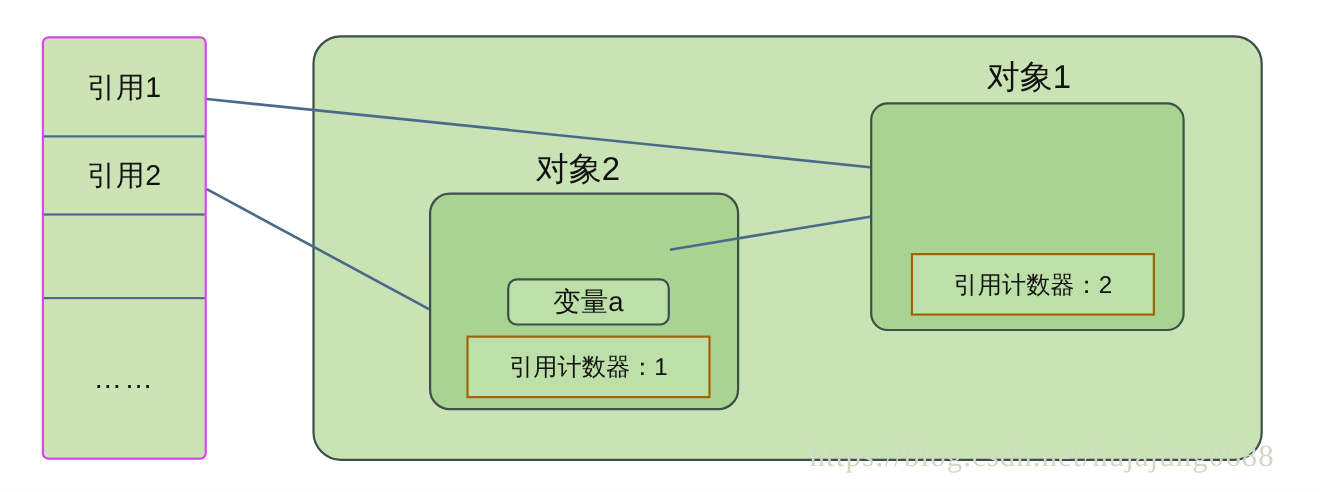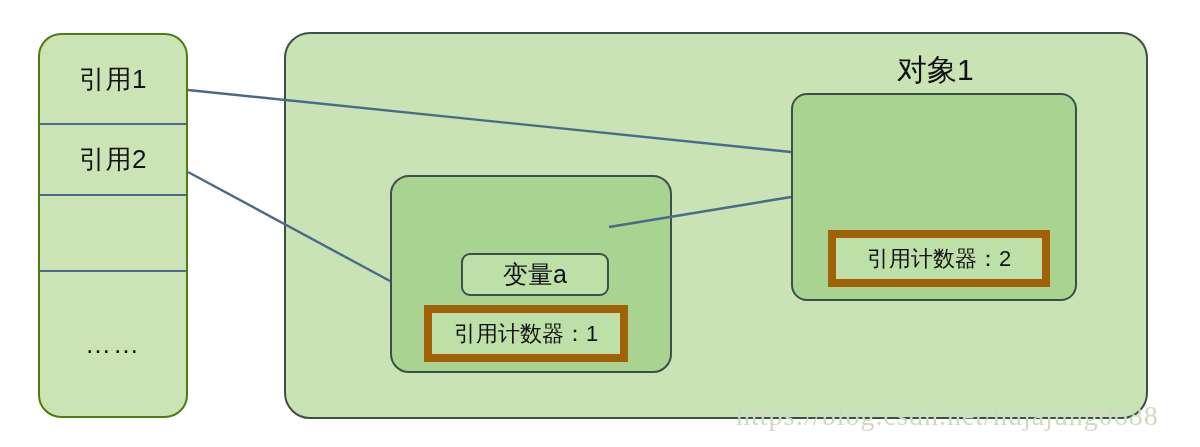--- a/index.html
+++ b/index.html
@@ -30,22 +30,22 @@
   }
 
   
   #ref-stack {
     position: absolute;
     left: 38px;
     top: 33px;
     width: 150px;
     height: 385px;
     background: #cbe3b5;
-    border: 2px solid #4d7c0f;
-    border-radius: 23px;
+    border: 2px solid #d946ef;
+    border-radius: 6px;
     box-sizing: border-box;
     z-index: 2;
   }
   .ref-cell {
     position: absolute;
     left: 0;
     width: 100%;
     box-sizing: border-box;
     display: flex;
     align-items: center;
@@ -114,40 +114,40 @@
     top: 175px;
     width: 282px;
     height: 198px;
     border-radius: 19px;
   }
 
   
   .counter-box {
     position: absolute;
     background: #bde0a8;
-    border: 8px solid #a16207;
+    border: 2px solid #a16207;
     box-sizing: border-box;
     display: flex;
     align-items: center;
     justify-content: center;
     color: #121212;
     font-size: 22px;
     white-space: nowrap;
     z-index: 4;
   }
   #obj1-counter {
     left: 828px;
     top: 230px;
     width: 222px;
     height: 57px;
   }
   #obj2-counter {
     left: 424px;
     top: 305px;
-    width: 204px;
+    width: 222px;
     height: 57px;
     align-items: center;
   }
 
   #var-a-box {
     position: absolute;
     left: 461px;
     top: 205px;
     width: 148px;
     height: 43px;
@@ -199,20 +199,21 @@
       <span class="dots">……</span>
     </div>
   </div>
 
   <div class="obj-label" id="obj1-label">对象1</div>
   <div class="obj-box" id="obj1-box"></div>
   <div class="counter-box" id="obj1-counter">
     <span>引用计数器：2</span>
   </div>
 
+  <div class="obj-label" id="obj2-label">对象2</div>
   <div class="obj-box" id="obj2-box"></div>
   <div id="var-a-box">
     <span>变量a</span>
   </div>
   <div class="counter-box" id="obj2-counter">
     <span>引用计数器：1</span>
   </div>
 
   <svg id="links" viewBox="0 0 1200 447" xmlns="http://www.w3.org/2000/svg">
     <line x1="188" y1="90" x2="791" y2="152" stroke="#4a6a8a" stroke-width="2.4"></line>

